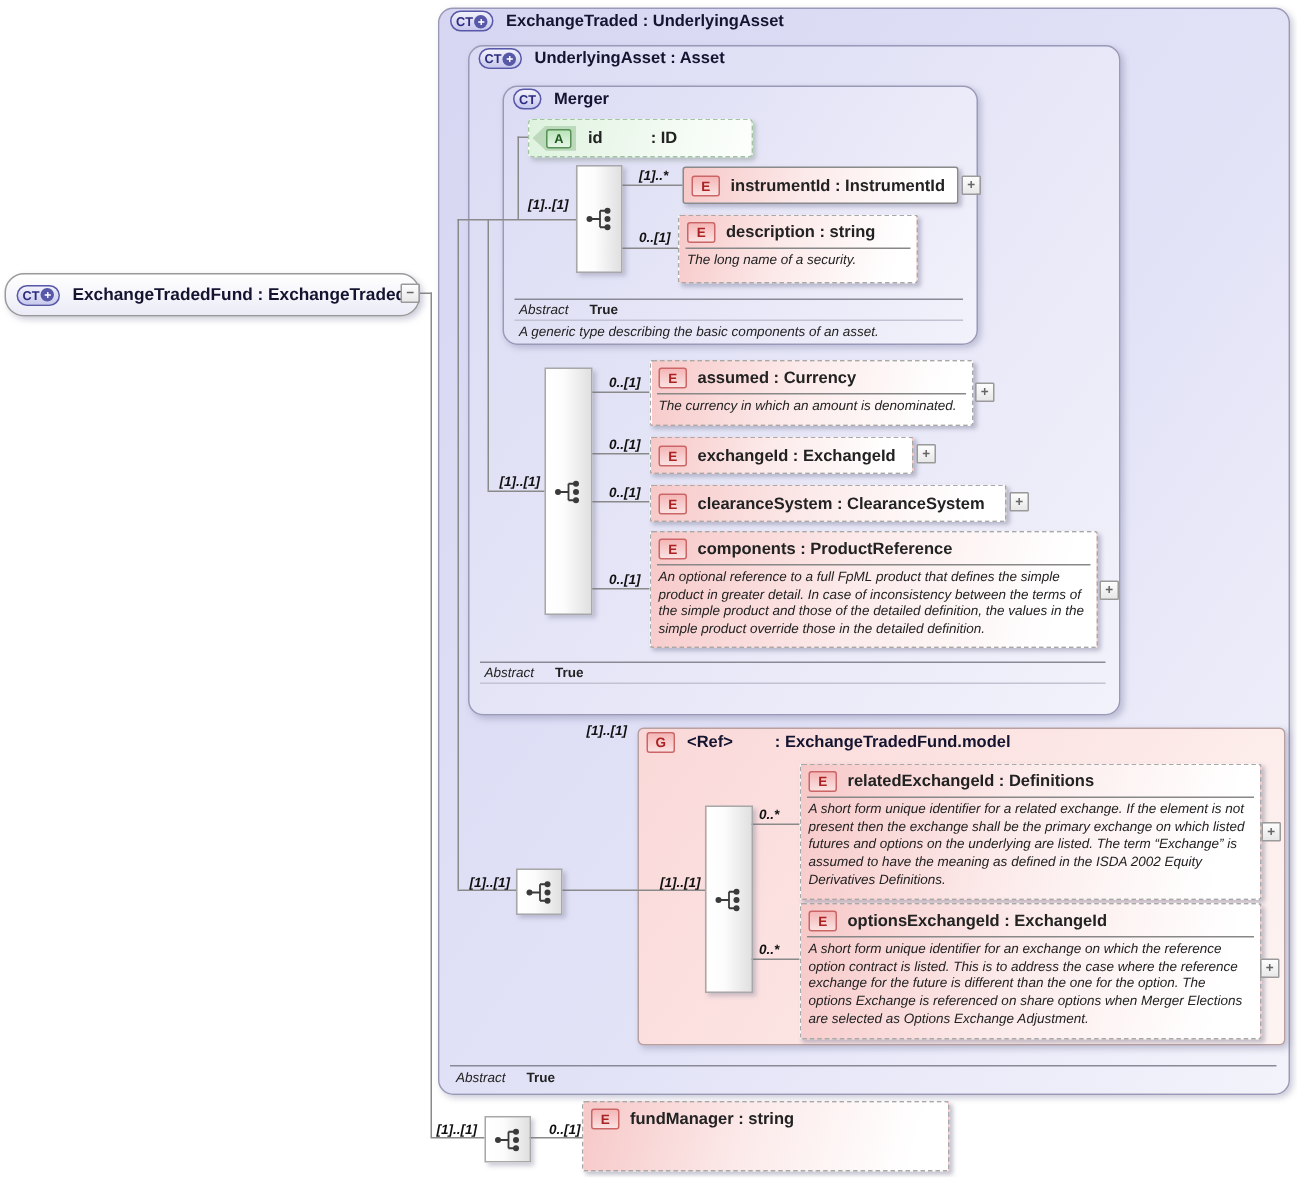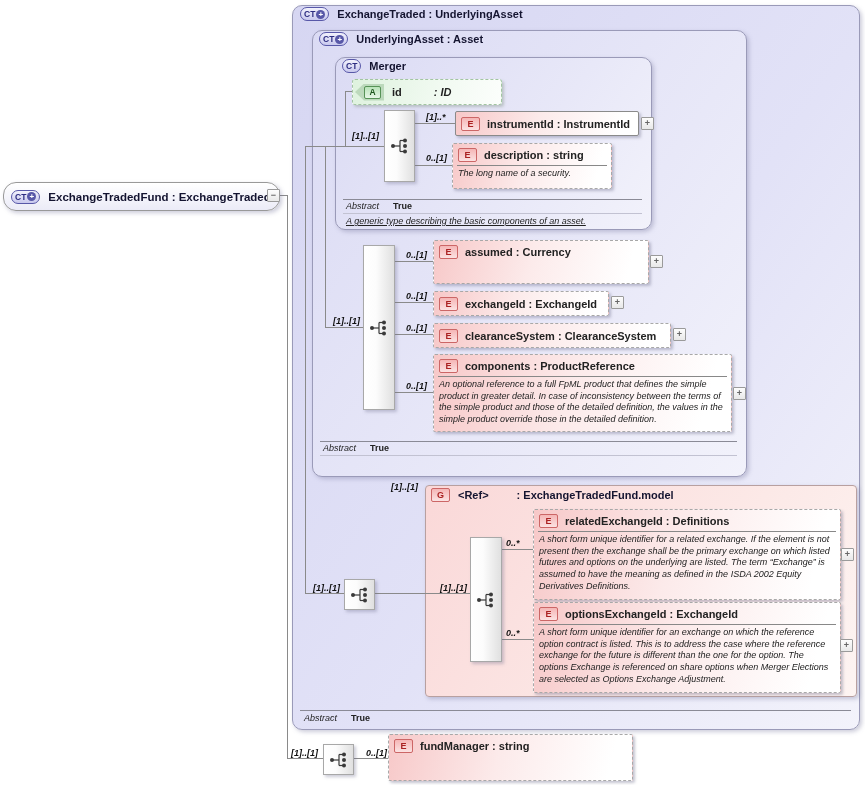--- a/index.html
+++ b/index.html
@@ -140,21 +140,21 @@
     <span class="e-badge">G</span>
     <span>&lt;Ref&gt;</span>
     <span style="margin-left:20px;">: ExchangeTradedFund.model</span>
   </div>
 
   <div class="abox" style="left:352px;top:79px;width:146px;height:24px;">
     <span class="tag">
       <span class="a-badge">A</span>
     </span>
     <span class="el-label">id</span>
-    <span class="el-label" style="margin-left:24px;font-style:italic;">: ID</span>
+    <span class="el-label" style="margin-left:24px;">: ID</span>
   </div>
 
   <div class="sbar" style="left:384px;top:110px;width:29px;height:70px;">
     <svg width="22" height="22" viewBox="0 0 22 22">
       <circle cx="4" cy="11" r="2" fill="#3a3a3a"></circle>
         <line x1="4" y1="11" x2="11" y2="11" stroke="#3a3a3a" stroke-width="1.2"></line>
       <line x1="11" y1="5.5" x2="11" y2="16.5" stroke="#3a3a3a" stroke-width="1.2"></line>
       <line x1="11" y1="5.5" x2="15" y2="5.5" stroke="#3a3a3a" stroke-width="1.2"></line>
       <line x1="11" y1="16.5" x2="15" y2="16.5" stroke="#3a3a3a" stroke-width="1.2"></line>
       <circle cx="16" cy="5.5" r="2" fill="#3a3a3a"></circle>
@@ -222,20 +222,21 @@
         <span class="e-badge">E</span>
       <span class="el-label">description : string</span>
       </div>
     <div class="el-doc">The long name of a security.</div>
   </div>
   <div class="ebox dashed" style="left:433px;top:240px;width:214px;height:42px;">
     <div class="el-head">
         <span class="e-badge">E</span>
       <span class="el-label">assumed : Currency</span>
       </div>
+    <div class="el-doc">The currency in which an amount is denominated.</div>
   </div>
   <div class="ebox dashed single" style="left:433px;top:291px;width:174px;height:23px;">
     <div class="el-head">
         <span class="e-badge">E</span>
       <span class="el-label">exchangeId : ExchangeId</span>
       </div>
   </div>
   <div class="ebox dashed single" style="left:433px;top:323px;width:236px;height:23px;">
     <div class="el-head">
         <span class="e-badge">E</span>
@@ -293,21 +294,21 @@
   <div class="card" style="left:506px;top:628px;">0..*</div>
   <div class="card" style="left:291px;top:748px;">[1]..[1]</div>
   <div class="card" style="left:366px;top:748px;">0..[1]</div>
 
   <div class="div1" style="left:343px;top:199px;width:299px;"></div>
   <div class="abs-row" style="left:346px;top:201px;">
     <span class="abs-key">Abstract</span>
     <span class="abs-val">True</span>
   </div>
   <div class="div2" style="left:343px;top:213px;width:299px;"></div>
-  <div class="tdoc" style="left:346px;top:216px;text-decoration:underline;">A generic type describing the basic components of an asset.</div>
+  <div class="tdoc" style="left:346px;top:216px;">A generic type describing the basic components of an asset.</div>
 
   <div class="div1" style="left:320px;top:441px;width:417px;"></div>
   <div class="abs-row" style="left:323px;top:443px;">
     <span class="abs-key">Abstract</span>
     <span class="abs-val">True</span>
   </div>
   <div class="div2" style="left:320px;top:455px;width:417px;"></div>
 
   <div class="div1" style="left:300px;top:710px;width:551px;"></div>
   <div class="abs-row" style="left:304px;top:713px;">

